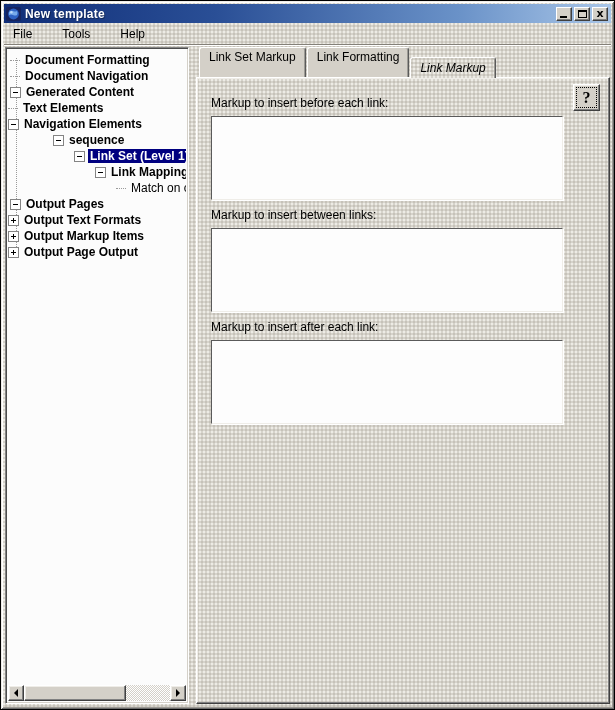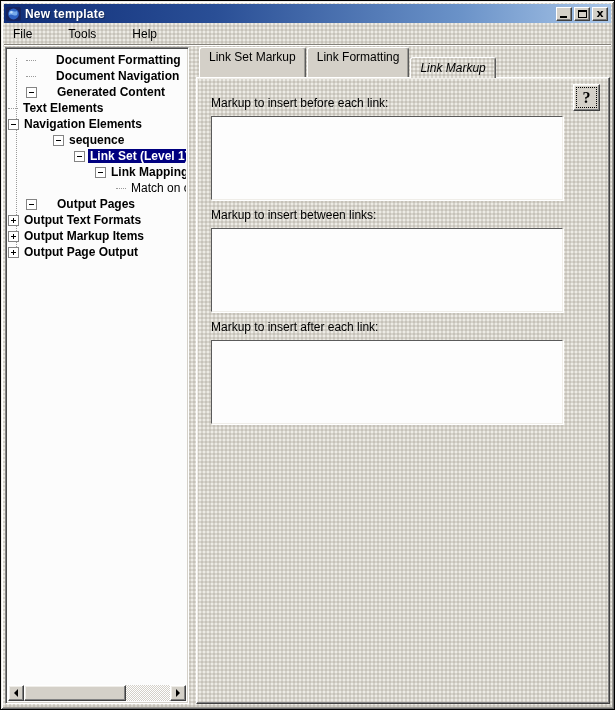--- a/index.html
+++ b/index.html
@@ -47,21 +47,21 @@
   }
   .glyph-min { position: absolute; left: 3px; bottom: 2px; width: 7px; height: 2px; background: #000; }
   .glyph-max { width: 9px; height: 8px; border: 1px solid #000; border-top-width: 2px; }
   .glyph-close { font-weight: bold; font-size: 11px; line-height: 10px; color: #000; font-family: "DejaVu Sans", sans-serif; }
 
   .menubar {
     height: 21px; flex: 0 0 21px;
     display: flex; align-items: center;
     padding-left: 2px;
   }
-  .menu-item { padding: 10px 7px; margin-right: 22px; color: #000; cursor: default; }
+  .menu-item { padding: 10px 7px; margin-right: 16px; color: #000; cursor: default; }
   .menu-sep { height: 2px; flex: 0 0 2px; border-top: 1px solid #848078; border-bottom: 1px solid #ffffff; }
 
   
   .content { flex: 1; display: flex; padding: 1px 1px 2px 1px; min-height: 0; }
 
   
   .tree-panel {
     flex: 0 0 184px; width: 184px;
     display: flex; flex-direction: column;
     background: #fcfcfc;
@@ -72,21 +72,21 @@
   .tree-scroll { flex: 1; overflow: hidden; padding-top: 2px; position: relative; }
   .tree-root-line {
     position: absolute; left: 8px; top: 8px; height: 196px; width: 1px;
     background-image: linear-gradient(to bottom, #9a9a9a 50%, transparent 50%);
     background-size: 1px 2px;
   }
   .tree-row {
     height: 16px; display: flex; align-items: center;
     white-space: nowrap; cursor: default; position: relative;
   }
-  .tree-row[data-level="0"] { padding-left: 18px; gap: 15px; }
+  .tree-row[data-level="0"] { padding-left: 2px; }
   .tree-row[data-level="1"] { }
   .tree-row[data-level="2"] { padding-left: 45px; }
   .tree-row[data-level="3"] { padding-left: 66px; }
   .tree-row[data-level="4"] { padding-left: 87px; }
   .tree-row[data-level="5"] { padding-left: 108px; }
   .expand-box {
     width: 11px; height: 11px; flex: 0 0 11px;
     border: 1px solid #848484; background: #fff;
     position: relative; margin-right: 3px; cursor: pointer;
   }

